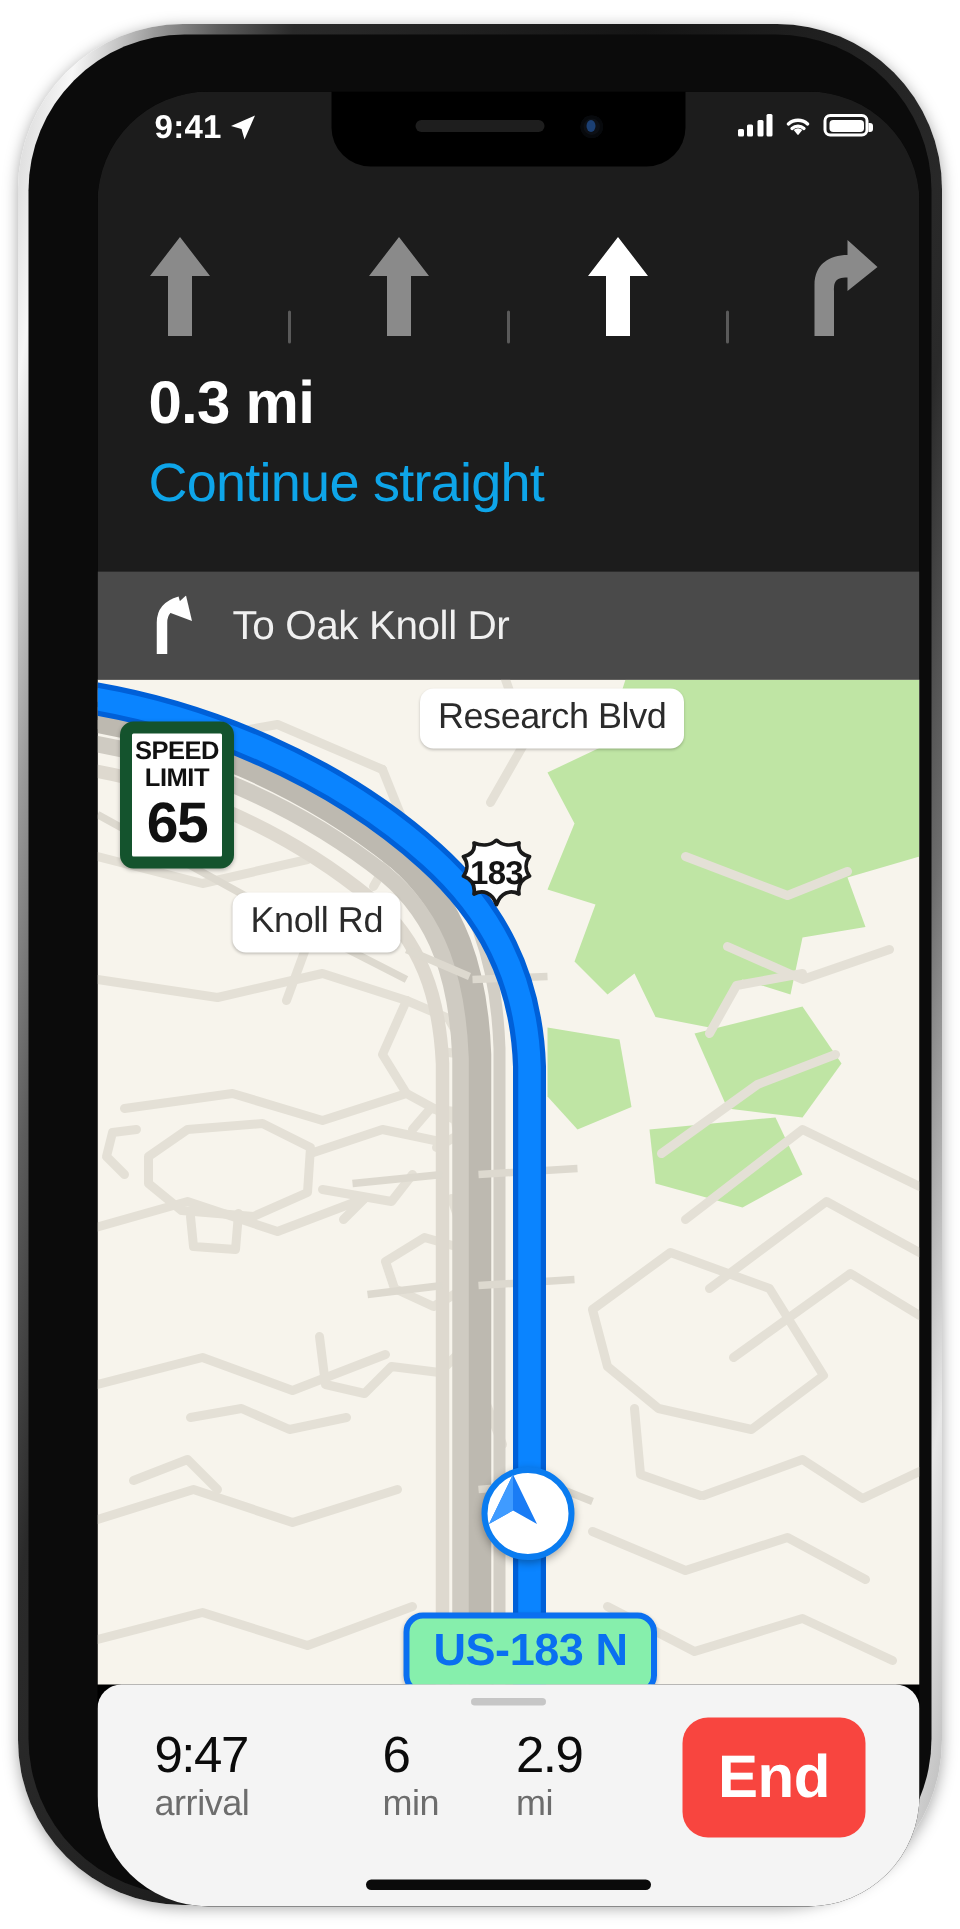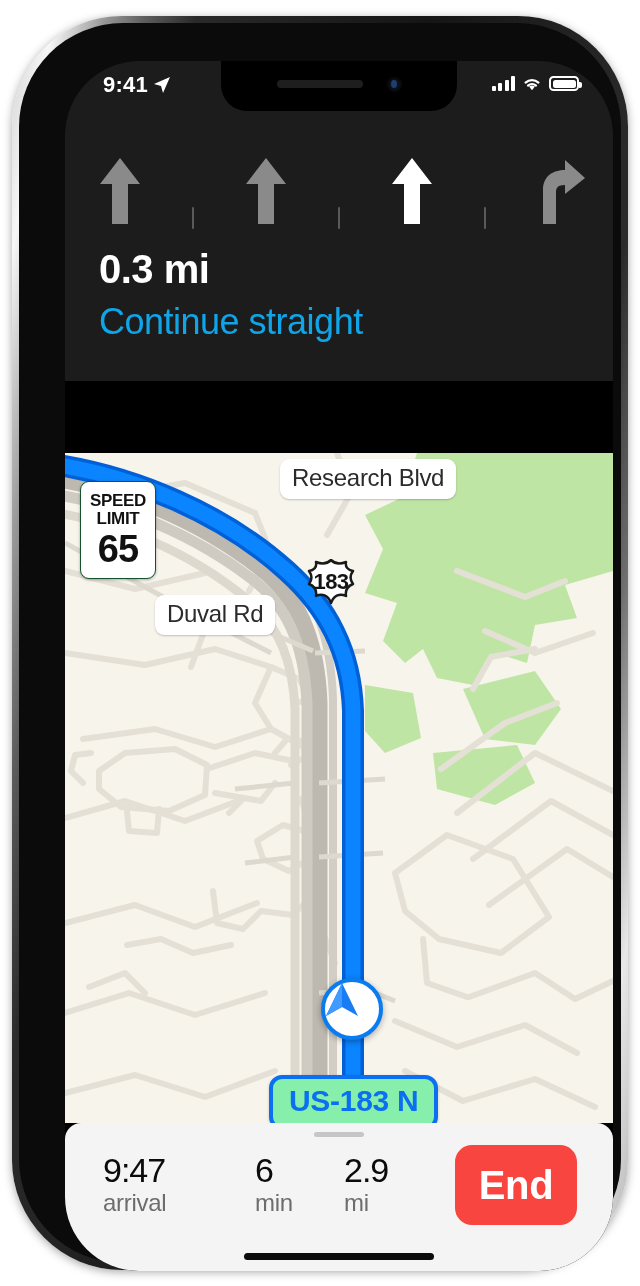--- a/index.html
+++ b/index.html
@@ -81,21 +81,21 @@
 
   .map-label{position:absolute;background:#fff;border-radius:9px;
     box-shadow:0 1px 2px rgba(0,0,0,.22);
     font-size:24px;color:#2b2b2b;padding:5px 12px 7px;white-space:nowrap;
     letter-spacing:-.3px;}
   #label-research{left:215px;top:6px;}
   #label-duval{left:90px;top:142px;}
 
   
   #speed-limit{position:absolute;left:15px;top:28px;width:76px;height:98px;
-    background:#fff;border:1px solid #14532d;border-radius:9px;
+    background:#fff;border:8px solid #14532d;border-radius:9px;
     box-shadow:0 1px 3px rgba(0,0,0,.3);
     display:flex;flex-direction:column;align-items:center;justify-content:center;
     box-sizing:border-box;}
   #speed-limit .sl-word{font-size:17px;font-weight:bold;color:#111;line-height:18px;
     letter-spacing:-.3px;}
   #speed-limit .sl-value{font-size:38px;font-weight:bold;color:#111;line-height:38px;
     margin-top:2px;letter-spacing:-1px;text-align:center;}
 
   
   #shield-183{position:absolute;left:240px;top:106px;width:52px;height:46px;}
@@ -175,20 +175,29 @@
               <path d="M14 68 L14 34 C14 20 24 14 36 14 L36 4 L56 22 L36 38 L36 29
                        C27 29 27 33 27 38 L27 68 Z" fill="#8a8a8a"></path>
             </svg>
           </div>
         </div>
 
         <div id="instr-distance">0.3 mi</div>
         <div id="instr-text">Continue straight</div>
       </div>
 
+      <div id="secondary-bar">
+        <div id="secondary-icon">
+          <svg width="32" height="40" viewBox="0 0 32 40">
+            <path d="M9 39 L9 18 C9 10 14 6 21 4 L21 4" stroke="#ffffff" stroke-width="7" fill="none" stroke-linecap="butt"></path>
+            <path d="M25 0 L29 17 L13 11 Z" fill="#ffffff"></path>
+          </svg>
+        </div>
+        <div id="secondary-text">To Oak Knoll Dr</div>
+      </div>
 
       <div id="map">
         <svg width="548" height="670" viewBox="0 0 548 670">
 
           <g>
             <path fill="#bfe5a4" d="M352 0 L548 0 L548 118 L500 132 L512 165 L470 172
               L462 210 L430 200 L408 232 L372 225 L358 196 L340 210 L318 188
               L332 150 L300 140 L318 96 L300 62 L338 44 Z"></path>
             <path fill="#bfe5a4" d="M300 232 L348 240 L356 285 L320 300 L300 278 Z"></path>
             <path fill="#bfe5a4" d="M398 236 L470 218 L496 256 L470 292 L420 286 Z"></path>
@@ -269,21 +278,21 @@
           </g>
         </svg>
 
         <div id="speed-limit">
           <div class="sl-word">SPEED</div>
           <div class="sl-word">LIMIT</div>
           <div class="sl-value">65</div>
         </div>
 
         <div class="map-label" id="label-research">Research Blvd</div>
-        <div class="map-label" id="label-duval">Duval Rd</div>
+        <div class="map-label" id="label-duval">Knoll Rd</div>
 
         <div id="shield-183">
           <svg width="52" height="46" viewBox="0 0 52 46">
             <path d="M26 1 C30 5 36 5 41 3 C40 8 43 11 48 12 C45 16 45 21 48 25
                      C43 27 40 31 41 37 C35 34 29 36 26 44 C23 36 17 34 11 37
                      C12 31 9 27 4 25 C7 21 7 16 4 12 C9 11 12 8 11 3 C16 5 22 5 26 1 Z" fill="#ffffff" stroke="#1a1a1a" stroke-width="2.5" stroke-linejoin="round"></path>
           </svg>
           <span>183</span>
         </div>
 

